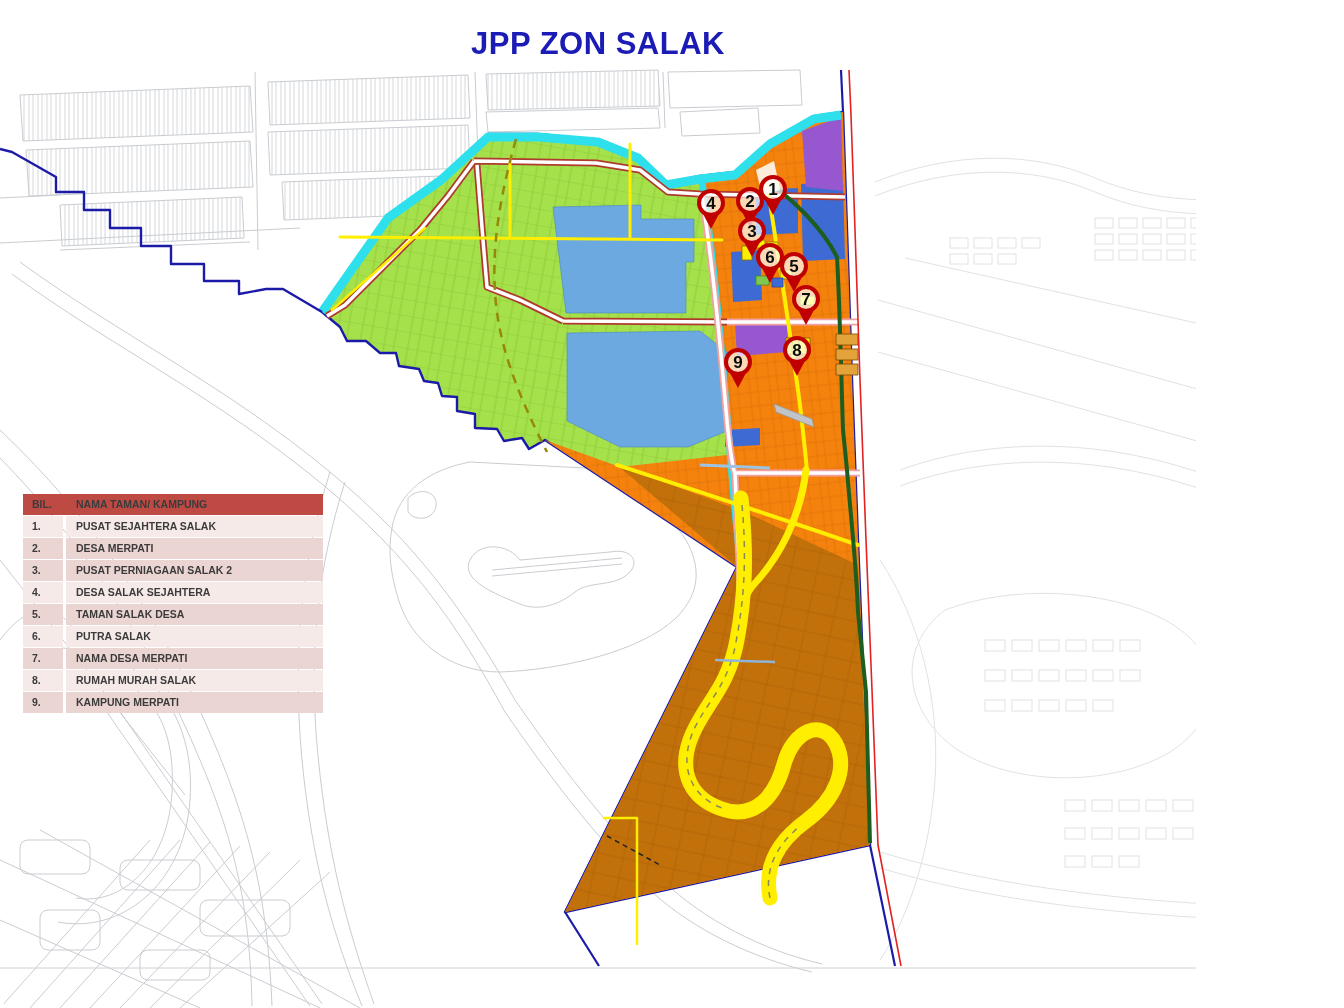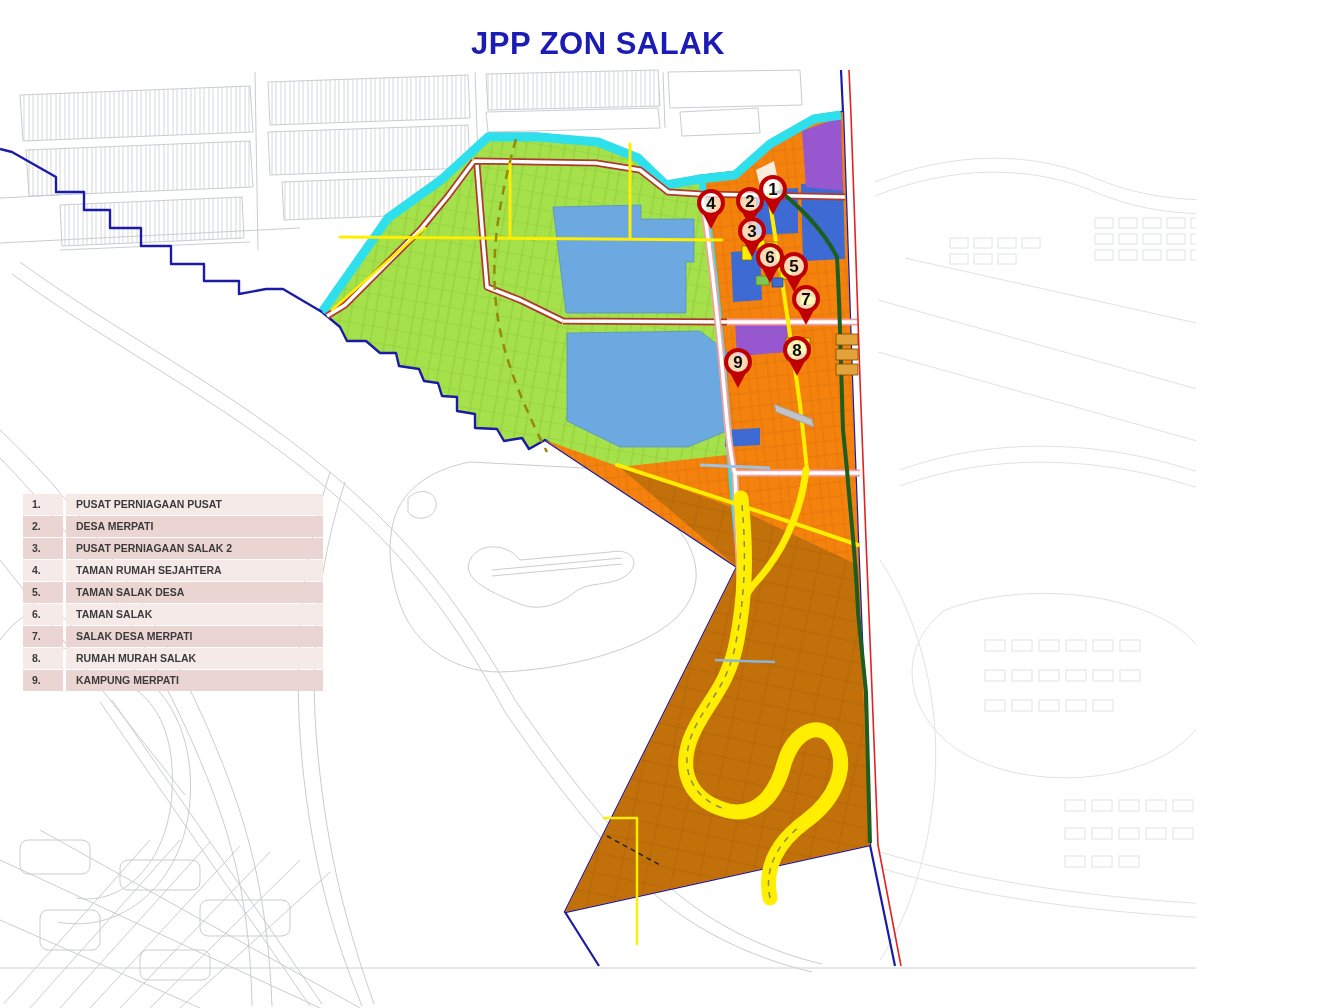--- a/index.html
+++ b/index.html
@@ -245,47 +245,51 @@
 
       <path d="M0,149 L12,152 L56,177 L56,192 L84,192 L84,210 L110,210 L110,228 L141,228 L141,246 L171,246 L171,264 L204,264 L204,281 L239,281 L239,294 L266,289 L283,289 L322,312" fill="none" stroke="#1B1BA8" stroke-width="2.4"></path>
       <path d="M841,70 L843,112 M870,845 L895,966 M565,912 L599,966" fill="none" stroke="#1B1BA8" stroke-width="2.2"></path>
       <path d="M849,70 L851,115 L855,230 L860,380 L866,540 L872,690 L878,845 L901,966" fill="none" stroke="#E32222" stroke-width="1.6"></path>
     </g>
   </svg>
 
   <div class="map-title">JPP ZON SALAK</div>
 
   <div class="legend">
+    <div class="lrow lhead">
+      <span class="c1">BIL.</span>
+      <span class="c2">NAMA TAMAN/  KAMPUNG</span>
+    </div>
     <div class="lrow">
         <span class="c1">1.</span>
-        <span class="c2">PUSAT PERNIAGAAN PUSAT</span>
+        <span class="c2">PUSAT SEJAHTERA SALAK</span>
       </div>
     <div class="lrow alt">
         <span class="c1">2.</span>
         <span class="c2">DESA MERPATI</span>
       </div>
     <div class="lrow alt">
         <span class="c1">3.</span>
         <span class="c2">PUSAT PERNIAGAAN SALAK 2</span>
       </div>
     <div class="lrow">
         <span class="c1">4.</span>
-        <span class="c2">TAMAN  RUMAH  SEJAHTERA</span>
+        <span class="c2">DESA  SALAK  SEJAHTERA</span>
       </div>
     <div class="lrow alt">
         <span class="c1">5.</span>
         <span class="c2">TAMAN  SALAK  DESA</span>
       </div>
     <div class="lrow">
         <span class="c1">6.</span>
-        <span class="c2">TAMAN  SALAK</span>
+        <span class="c2">PUTRA  SALAK</span>
       </div>
     <div class="lrow alt">
         <span class="c1">7.</span>
-        <span class="c2">SALAK  DESA  MERPATI</span>
+        <span class="c2">NAMA  DESA  MERPATI</span>
       </div>
     <div class="lrow">
         <span class="c1">8.</span>
         <span class="c2">RUMAH  MURAH SALAK</span>
       </div>
     <div class="lrow alt">
         <span class="c1">9.</span>
         <span class="c2">KAMPUNG  MERPATI</span>
       </div>
   </div>

